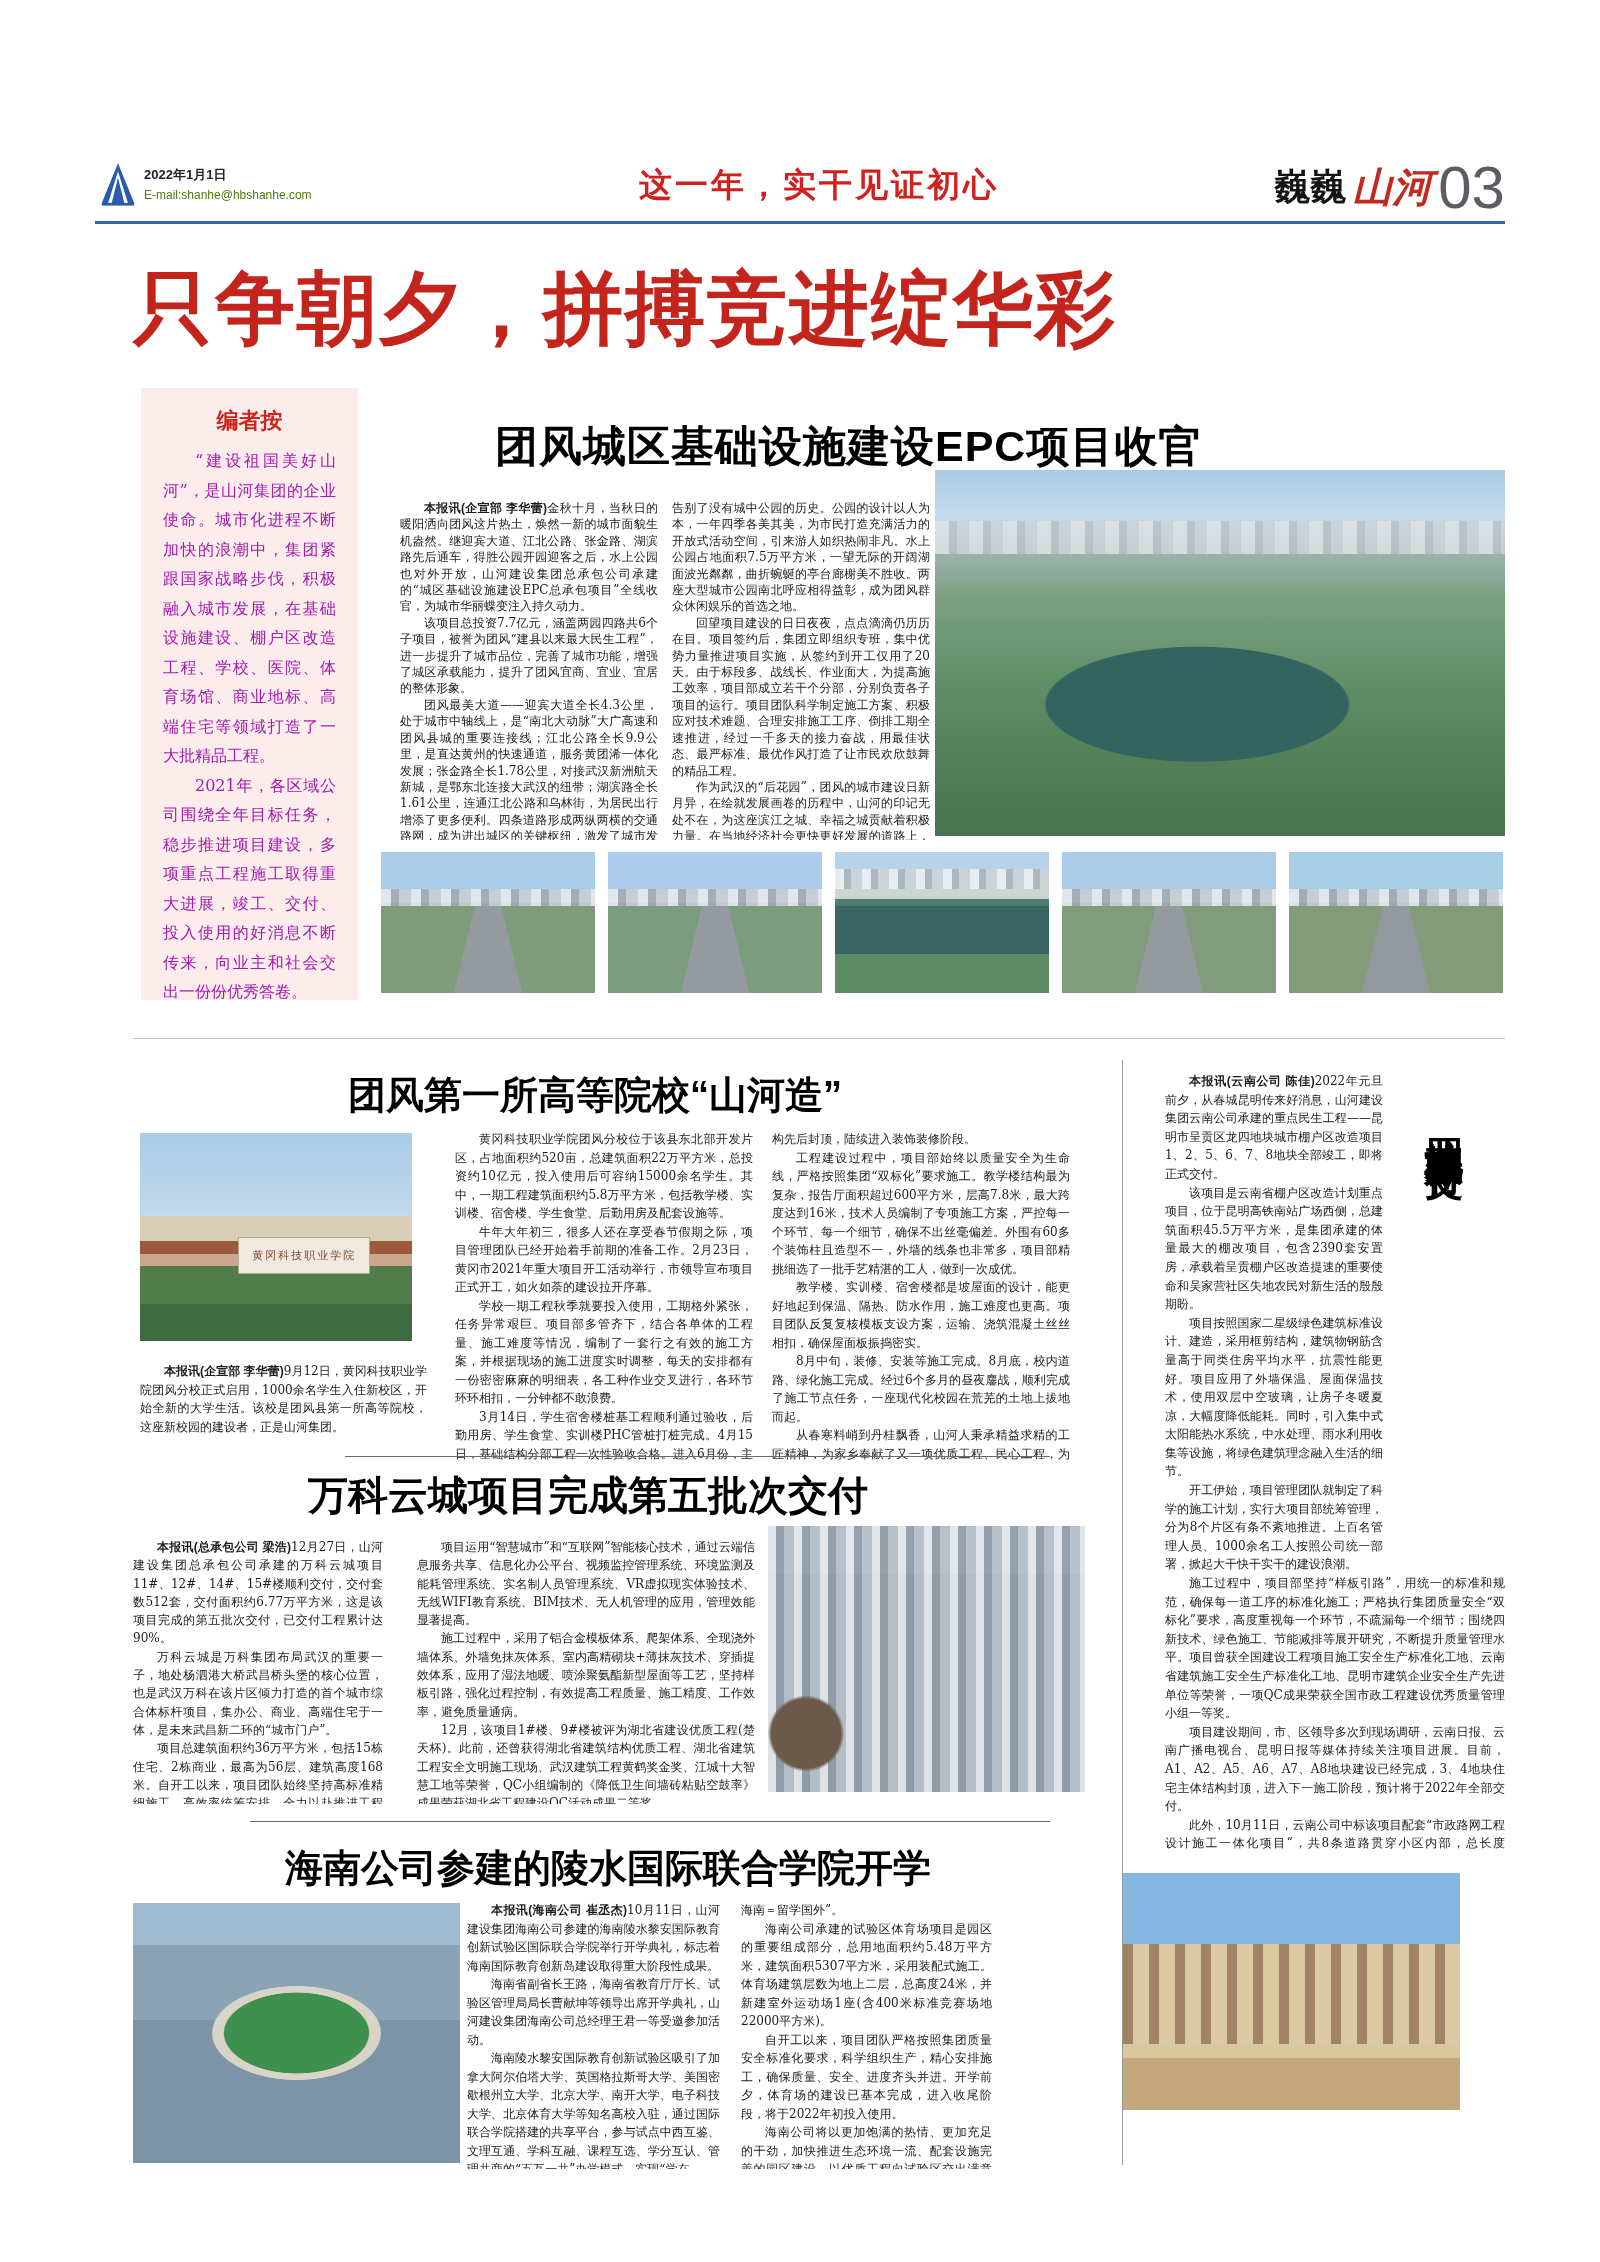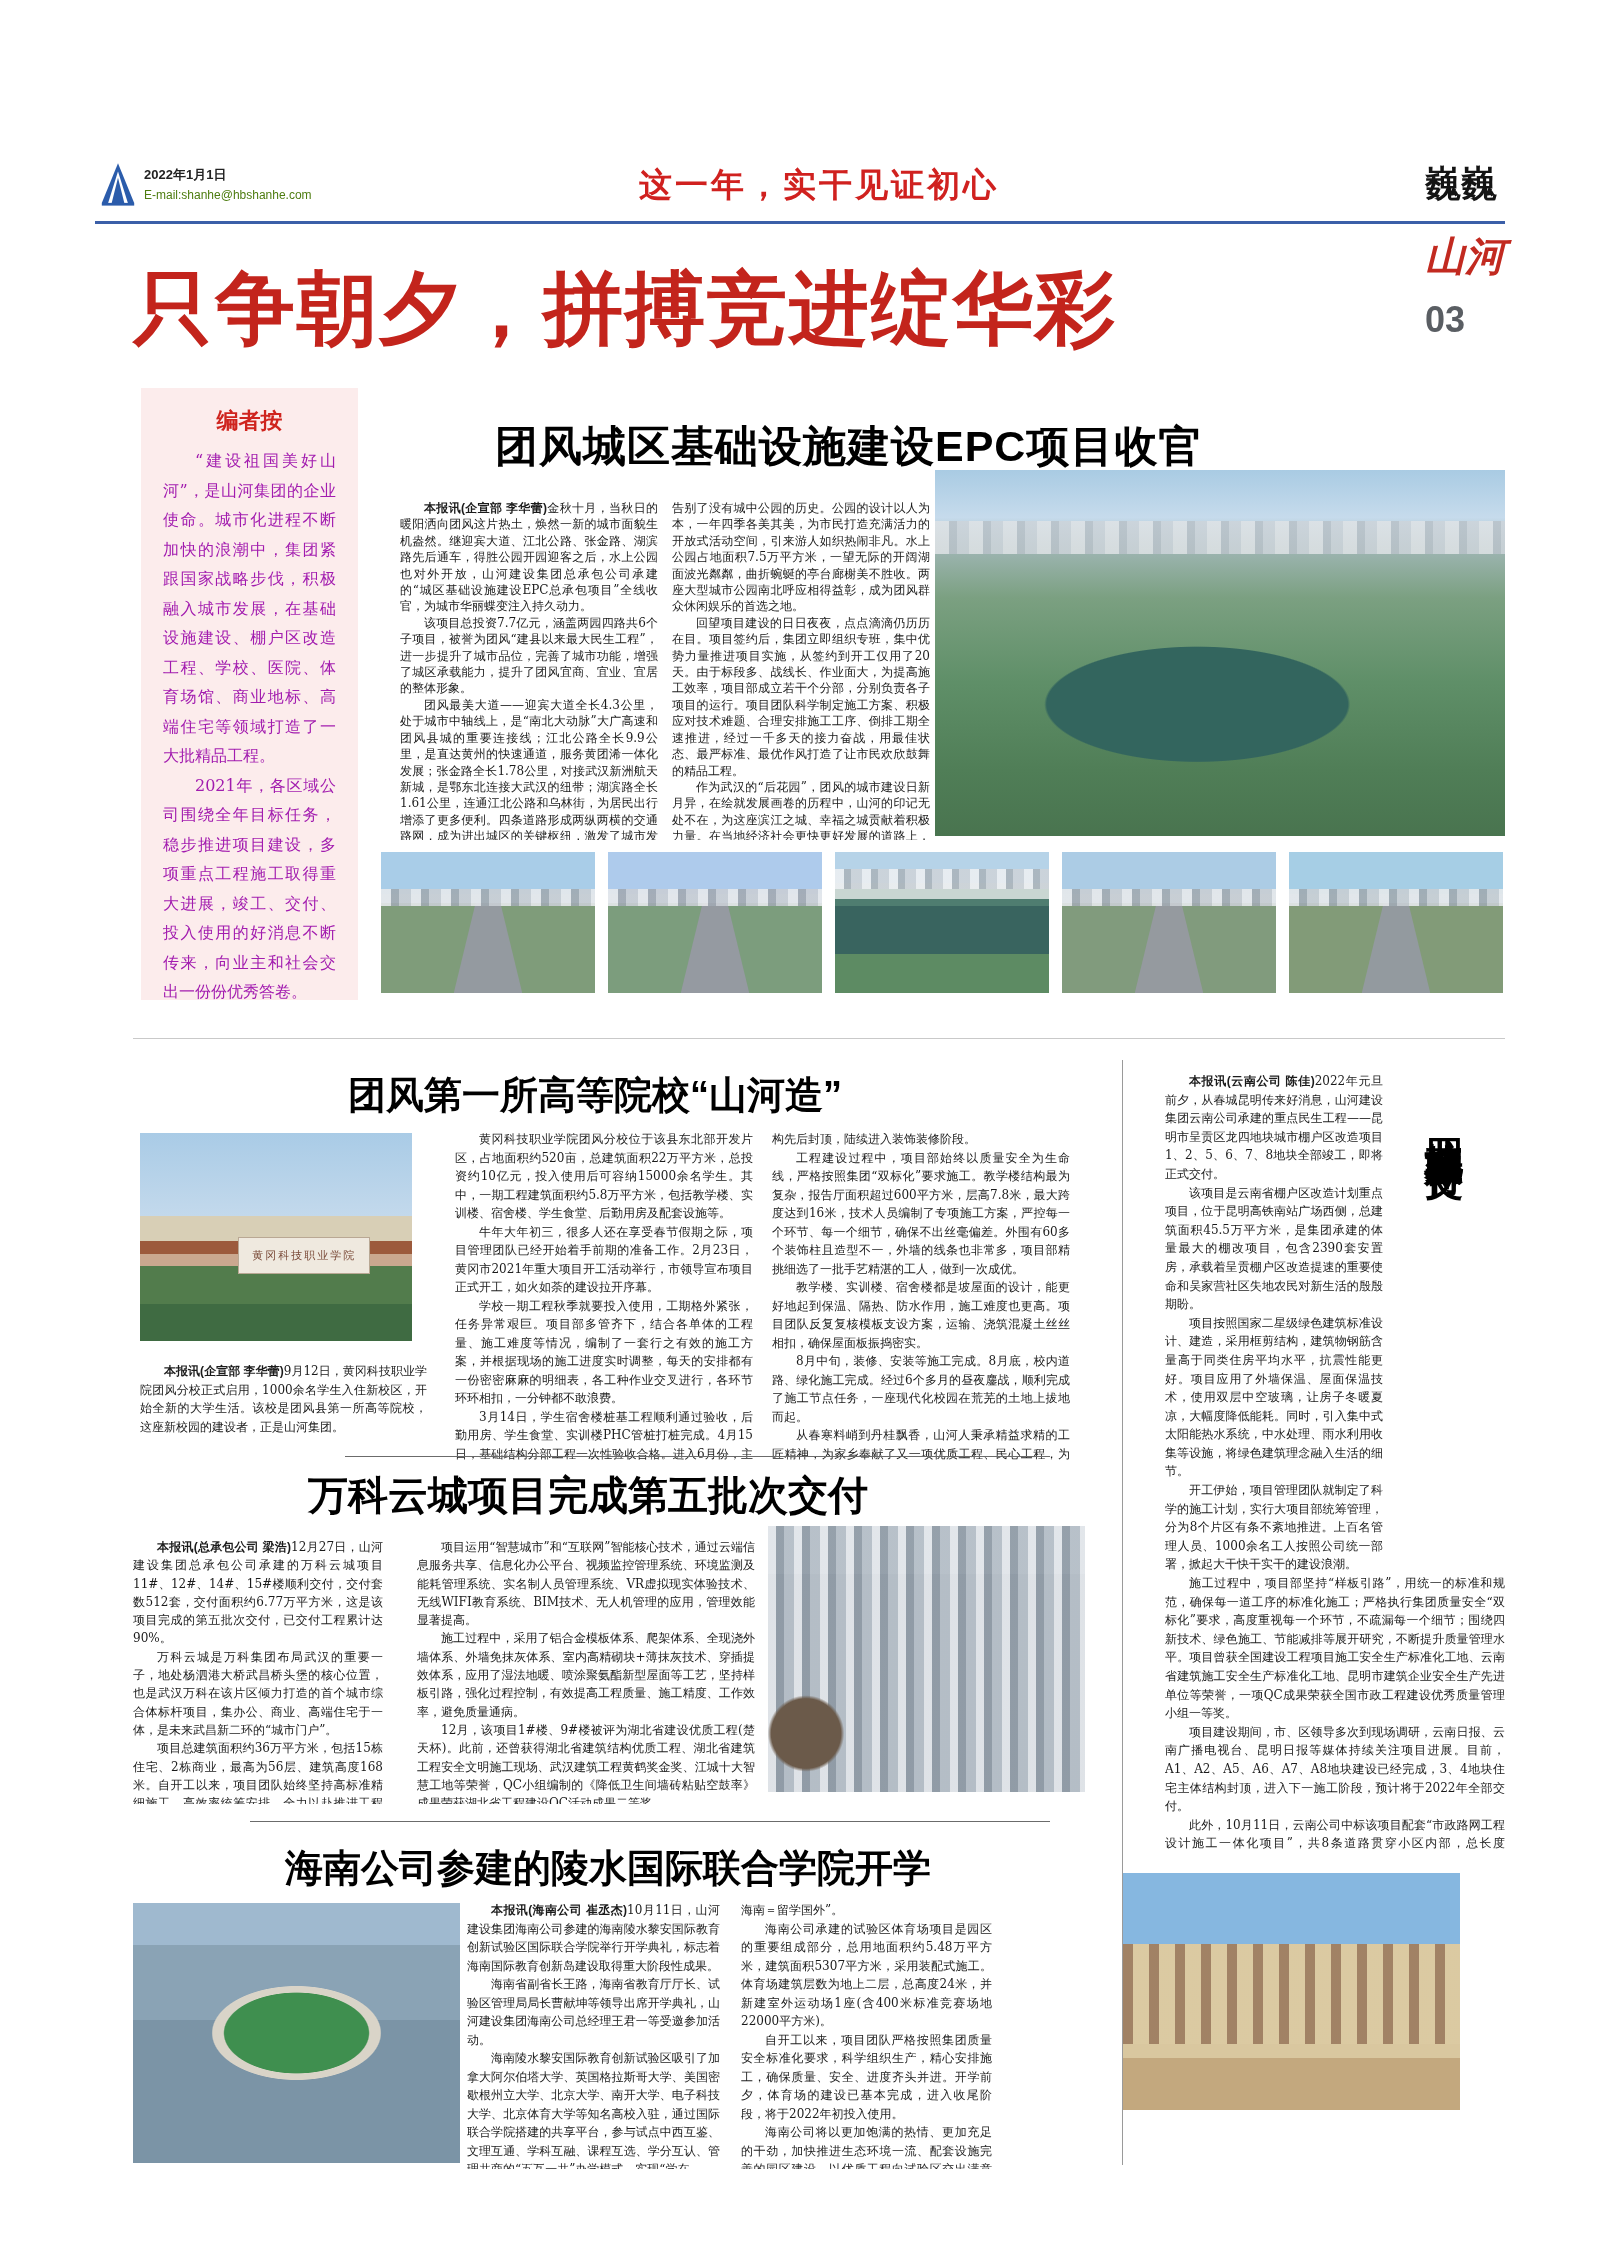--- a/index.html
+++ b/index.html
@@ -3,24 +3,24 @@
 <meta charset="utf-8">
 <style>
   html,body{margin:0;padding:0;background:#e8e8e8;}
   .page{position:relative;width:1600px;height:2262px;background:#ffffff;margin:0 auto;overflow:hidden;
         font-family:"DejaVu Serif", serif;color:#1b1b1b;}
   .abs{position:absolute;}
   
   .hdr-date{font-family:"Liberation Sans",sans-serif;font-size:13px;font-weight:bold;color:#222;}
   .hdr-email{font-family:"Liberation Sans",sans-serif;font-size:12px;color:#4d7c0f;}
   .hdr-slogan{font-family:"Liberation Sans",sans-serif;font-size:33px;font-weight:900;color:#d0211f;letter-spacing:3px;text-align:center;}
-  .masthead{display:flex;align-items:flex-start;gap:20px;flex-direction:column;}
+  .masthead{display:flex;align-items:center;gap:6px;}
   .mast-bold{font-family:"Liberation Sans",sans-serif;font-size:36px;font-weight:900;color:#141414;}
   .mast-script{font-size:40px;font-weight:bold;font-style:italic;color:#c22a20;font-family:"DejaVu Serif",serif;}
-  .mast-num{font-family:"Liberation Sans",sans-serif;font-size:36px;font-weight:bold;color:#5a5e63;line-height:.9;}
+  .mast-num{font-family:"Liberation Sans",sans-serif;font-size:60px;font-weight:normal;color:#5a5e63;line-height:.9;}
   .hdr-rule{background:#3b5fa8;height:3px;}
   
   .main-headline{font-family:"Liberation Sans",sans-serif;font-weight:900;font-size:80px;color:#c3241c;
                  letter-spacing:2px;text-align:left;white-space:nowrap;}
   .art-title{font-family:"Liberation Sans",sans-serif;font-weight:900;color:#000;white-space:nowrap;}
   
   .editor-box{background:#fcecec;padding:16px 22px;box-sizing:border-box;}
   .editor-title{font-family:"Liberation Sans",sans-serif;font-size:22px;font-weight:900;color:#cf241e;text-align:center;margin:2px 0 10px 0;}
   .editor-box .para{font-size:16px;line-height:29.5px;color:#a21caf;}
   

